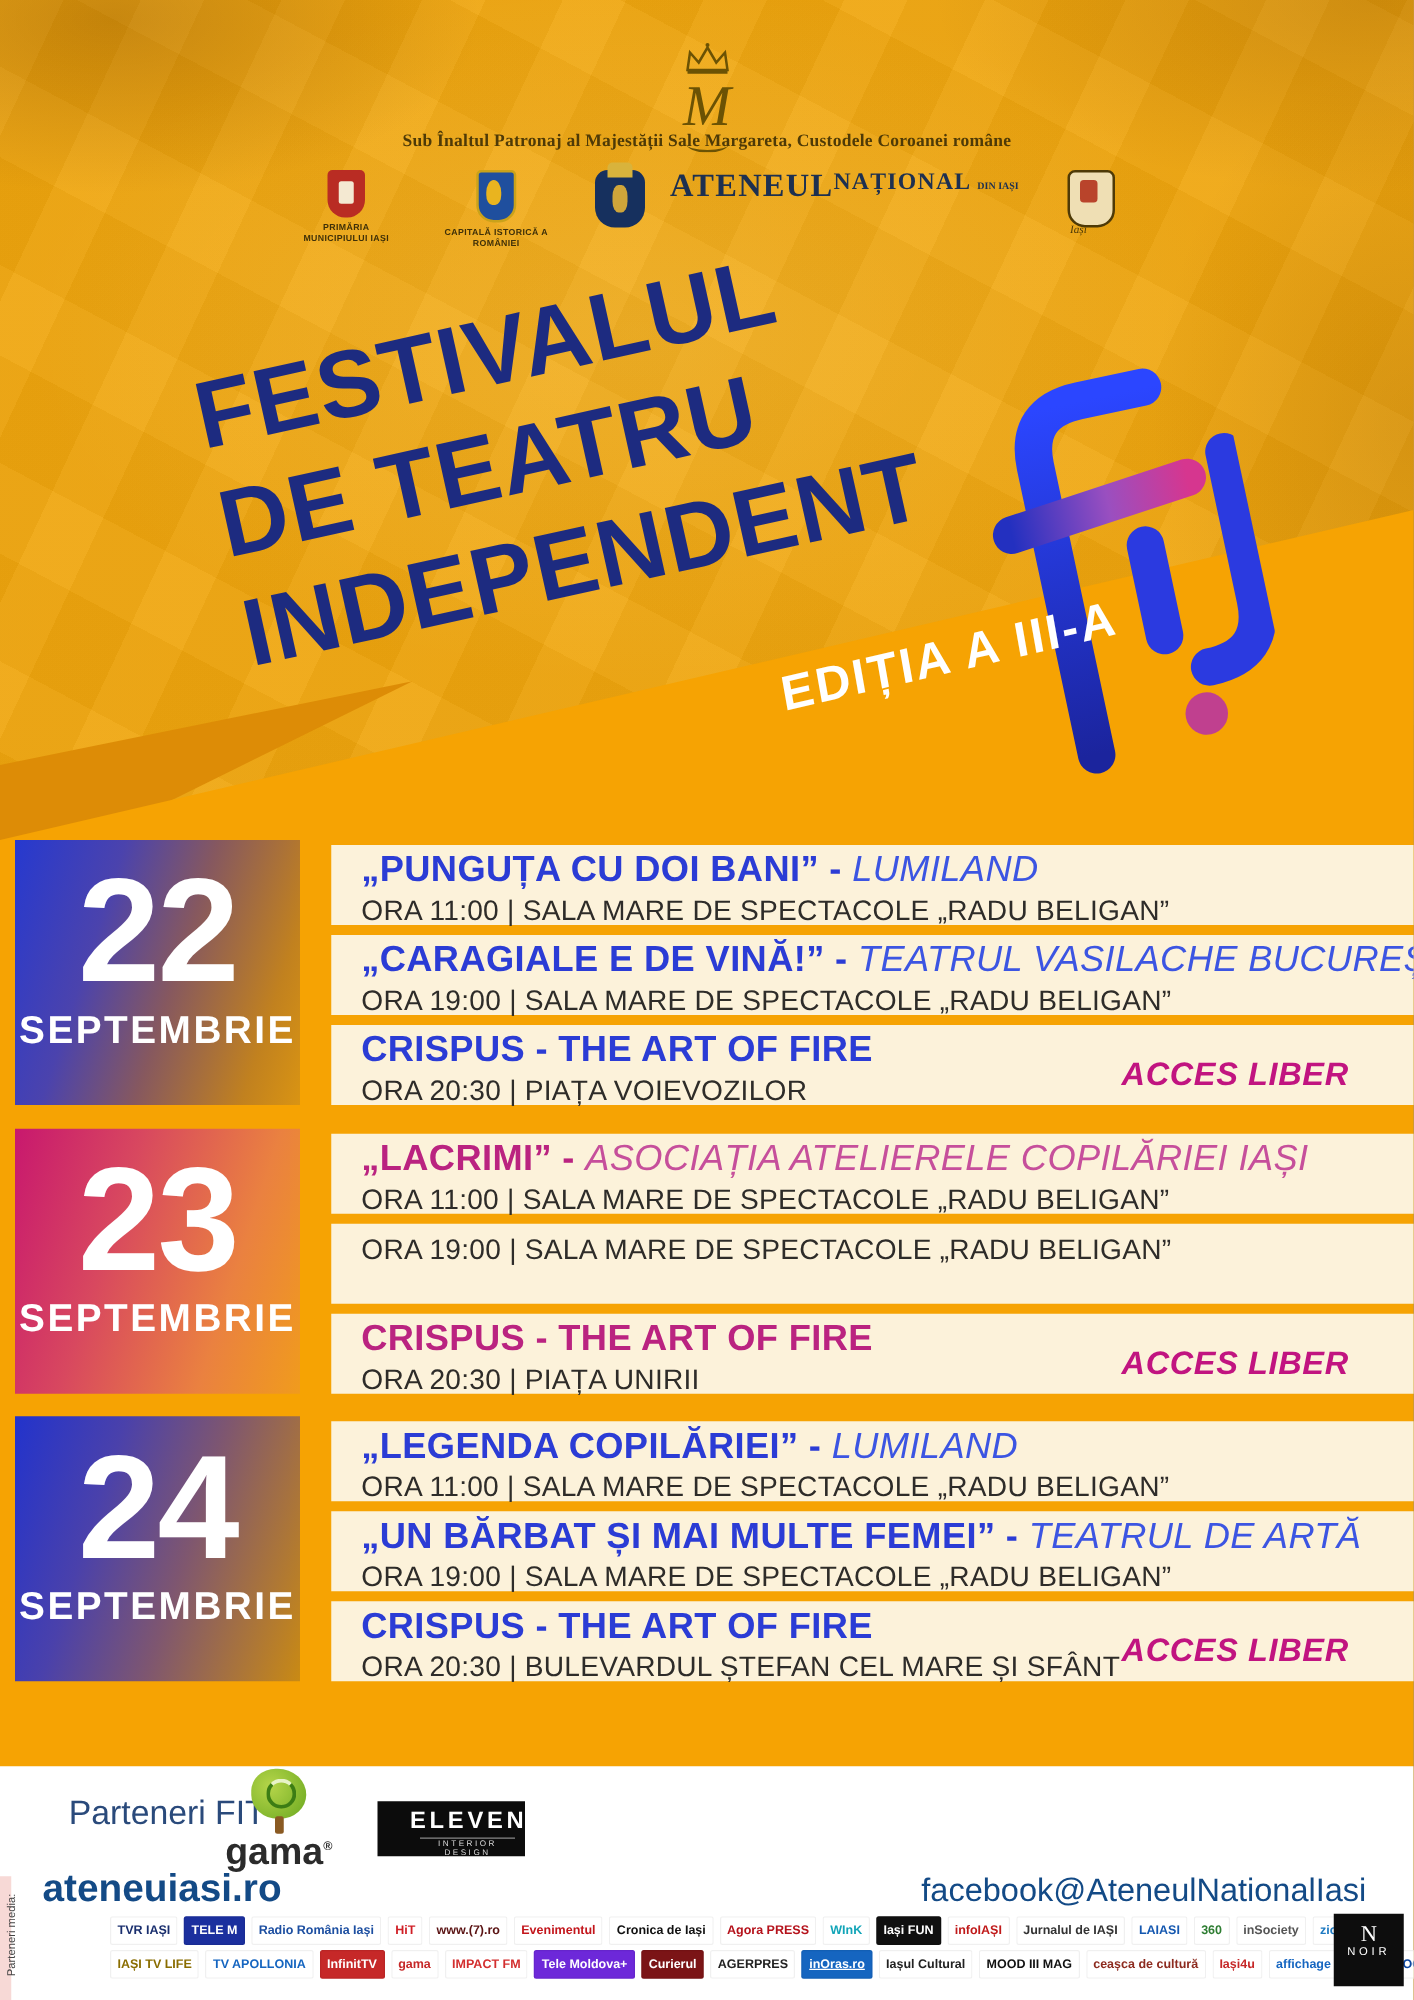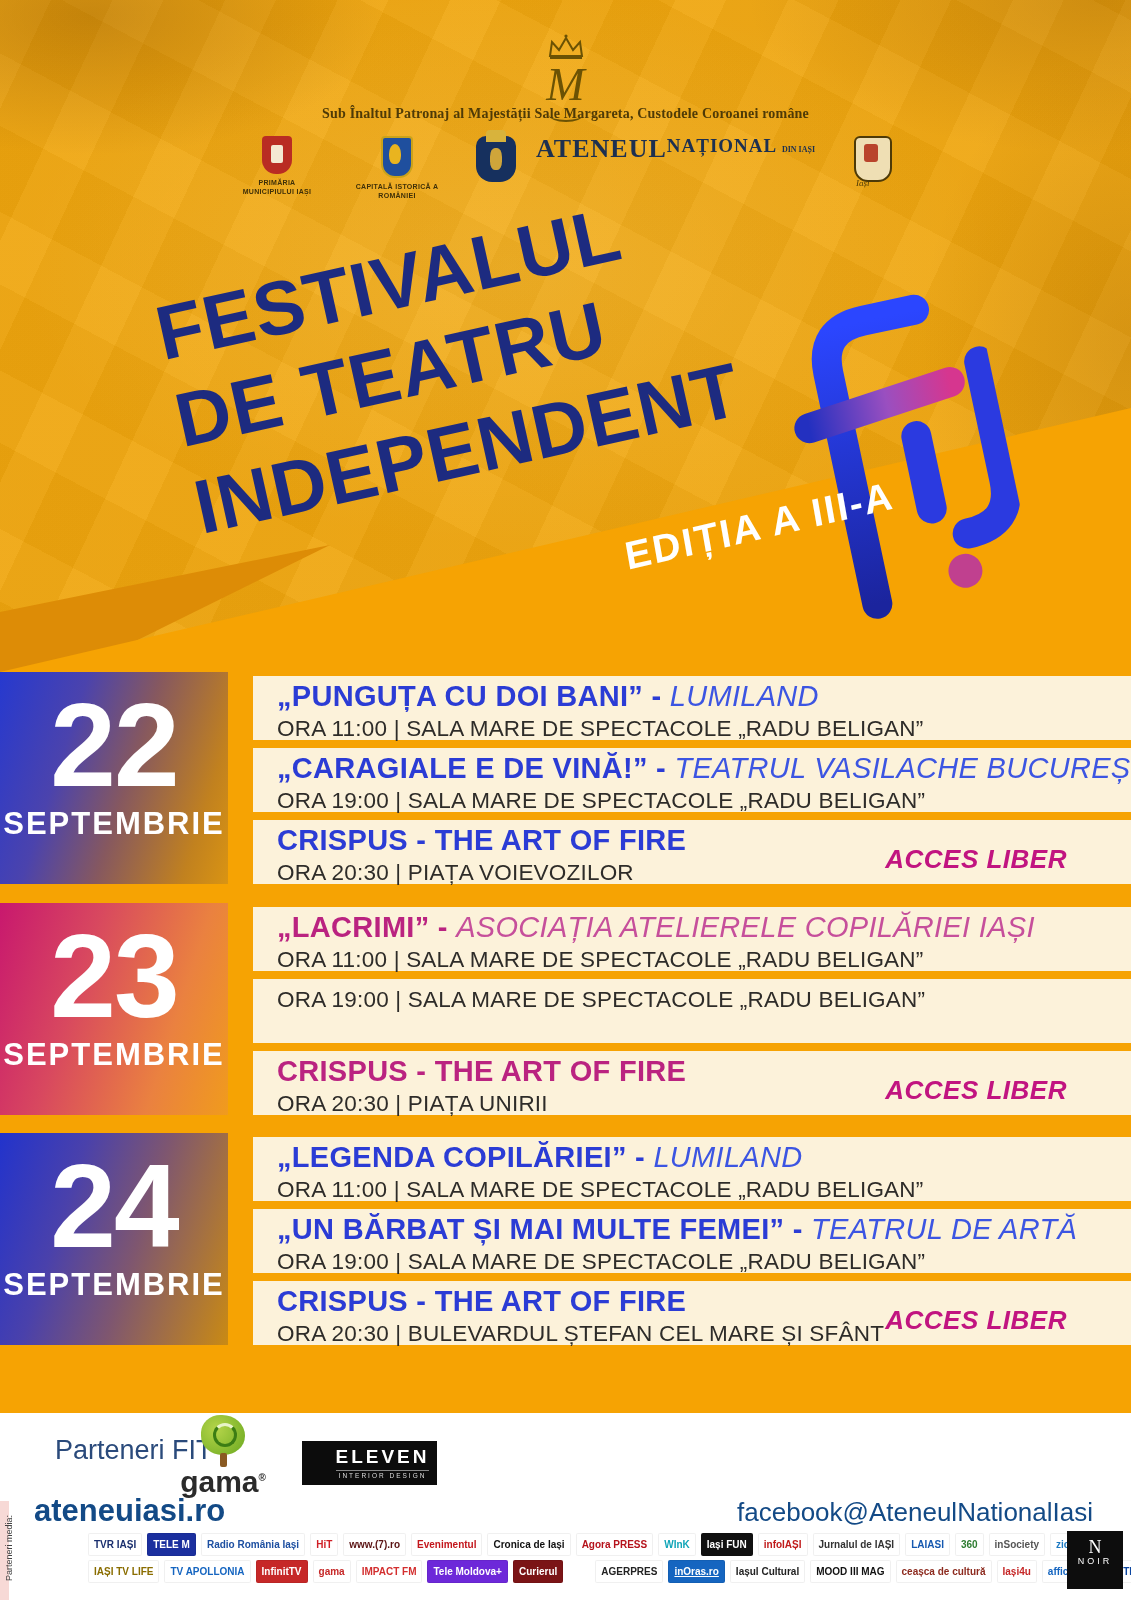--- a/index.html
+++ b/index.html
@@ -62,21 +62,21 @@
     color:#1d2b80; font-weight:bold; font-size:76px; line-height:1.17; letter-spacing:1px; white-space:nowrap;
   }
   
   .fit-logo{position:absolute; left:792px; top:288px; z-index:6; transform:rotate(-12deg);}
   
   .edition{
     position:absolute; left:622px; top:504px; z-index:6; transform:rotate(-13deg) skewX(-3deg);
     color:#ffffff; font-weight:bold; font-size:39px; letter-spacing:2px; white-space:nowrap;
   }
   
-  .day-section{position:absolute; left:0; width:980px; z-index:7;}
+  .day-section{position:absolute; left:12px; width:980px; z-index:7;}
   .s22{top:672px; height:212px;}
   .s23{top:903px; height:212px;}
   .s24{top:1133px; height:212px;}
   .date-block{position:absolute; left:0; top:0; width:228px; height:212px; color:#fff; text-align:center;}
   .grad-a{background:linear-gradient(108deg,#2639cf 0%,#4b43ad 30%,#86585f 55%,#c1811f 84%,#d99413 100%);}
   .grad-b{background:linear-gradient(108deg,#c8186e 0%,#d8485f 35%,#ea8140 72%,#f09b1d 100%);}
   .grad-c{background:linear-gradient(108deg,#2233cc 0%,#4a41ab 30%,#7e5670 58%,#c98a14 100%);}
   .day-number{font-size:118px; font-weight:bold; line-height:1; margin-top:14px; letter-spacing:-2px;}
   .day-month{font-size:31px; font-weight:bold; letter-spacing:2px; margin-top:2px;}
   .event-row{position:absolute; left:253px; width:878px; height:64px; background:#fcf2da; padding:5px 0 0 24px; box-sizing:border-box;}
@@ -91,21 +91,21 @@
   
   .footer{position:absolute; left:0; top:1413px; width:1131px; height:187px; background:#ffffff; z-index:8;}
   .partners-label{position:absolute; left:55px; top:22px; font-size:27px; color:#2a4a7b;}
   .gama{position:absolute; left:168px; top:2px; width:110px; text-align:center;}
   .gama .tree{width:52px; height:52px; margin:0 auto; position:relative;}
   .gama .tree .crown-g{position:absolute; left:4px; top:0; width:44px; height:40px; background:radial-gradient(circle at 35% 35%, #b5d54a, #6aa81f); border-radius:46% 54% 50% 50%;}
   .gama .tree .spiral{position:absolute; left:16px; top:8px; width:18px; height:18px; border:3px solid #3c7d14; border-radius:50%; border-top-color:#e8f3c8;}
   .gama .tree .trunk{position:absolute; left:23px; top:38px; width:7px; height:14px; background:#8a5a22; border-radius:2px;}
   .gama .word{font-weight:bold; font-size:30px; color:#2b2b2b; line-height:1;}
   .gama .word sup{font-size:10px;}
-  .eleven{position:absolute; left:302px; top:28px; width:135px; height:44px; background:#0c0c0c; color:#fff; text-align:center; padding-top:5px; box-sizing:border-box;padding-left:26px;}
+  .eleven{position:absolute; left:302px; top:28px; width:118px; height:44px; background:#0c0c0c; color:#fff; text-align:center; padding-top:5px; box-sizing:border-box;padding-left:26px;}
   .eleven .big{font-size:19px; font-weight:bold; letter-spacing:3px;}
   .eleven .sub{font-size:6.5px; letter-spacing:2px; border-top:1px solid #888; margin:2px 8px 0; padding-top:1px; color:#ddd;}
   .website{position:absolute; left:34px; top:80px; font-size:31px; font-weight:bold; color:#134a86;}
   .facebook{position:absolute; right:38px; top:84px; font-size:26px; color:#134a86;}
   .left-accent{position:absolute; left:0; top:88px; width:9px; height:99px; background:#f7d9d6;}
   .media-label{position:absolute; left:4px; top:122px; width:60px; font-size:9px; color:#444;
     transform:rotate(-90deg) translateX(-46px); transform-origin:left top; white-space:nowrap;}
   .media-rows{position:absolute; left:88px; top:120px; width:980px;}
   .media-row{display:flex; gap:5px; margin-bottom:4px; align-items:center;}
   .chip{display:inline-flex; align-items:center; justify-content:center; height:23px; padding:0 6px;
@@ -289,21 +289,21 @@
           <span class="chip" style="background: rgb(255, 255, 255); color: rgb(224, 123, 16);">Iași</span>
         </div>
       <div class="media-row">
           <span class="chip" style="background: rgb(255, 255, 255); color: rgb(138, 109, 0);">IAȘI TV LIFE</span>
           <span class="chip" style="background: rgb(255, 255, 255); color: rgb(21, 101, 192);">TV APOLLONIA</span>
           <span class="chip" style="background: rgb(198, 40, 40); color: rgb(255, 255, 255);">InfinitTV</span>
           <span class="chip" style="background: rgb(255, 255, 255); color: rgb(198, 40, 40);">gama</span>
           <span class="chip" style="background: rgb(255, 255, 255); color: rgb(211, 47, 47);">IMPACT FM</span>
           <span class="chip" style="background: #6d28d9; color: rgb(255, 255, 255);">Tele Moldova+</span>
           <span class="chip" style="background: rgb(123, 20, 22); color: rgb(255, 255, 255);">Curierul</span>
-          <span class="chip" style="background: rgb(255, 255, 255); color: rgb(34, 34, 34); margin-left: 27px;">AGERPRES</span>
+          <span class="chip" style="background: rgb(255, 255, 255); color: rgb(34, 34, 34);">AGERPRES</span>
           <span class="chip" style="background: rgb(21, 101, 192); color: rgb(255, 255, 255); text-decoration: underline;">inOras.ro</span>
           <span class="chip" style="background: rgb(255, 255, 255); color: rgb(34, 34, 34);">Iașul Cultural</span>
           <span class="chip" style="background: rgb(255, 255, 255); color: rgb(17, 17, 17);">MOOD III MAG</span>
           <span class="chip" style="background: rgb(255, 255, 255); color: rgb(141, 43, 31);">ceașca de cultură</span>
           <span class="chip" style="background: rgb(255, 255, 255); color: rgb(198, 40, 40);">Iași4u</span>
           <span class="chip" style="background: rgb(255, 255, 255); color: rgb(21, 101, 192);">affichage</span>
           <span class="chip" style="background: rgb(255, 255, 255); color: rgb(13, 71, 161);">GETICA OOH</span>
         </div>
     </div>
 

